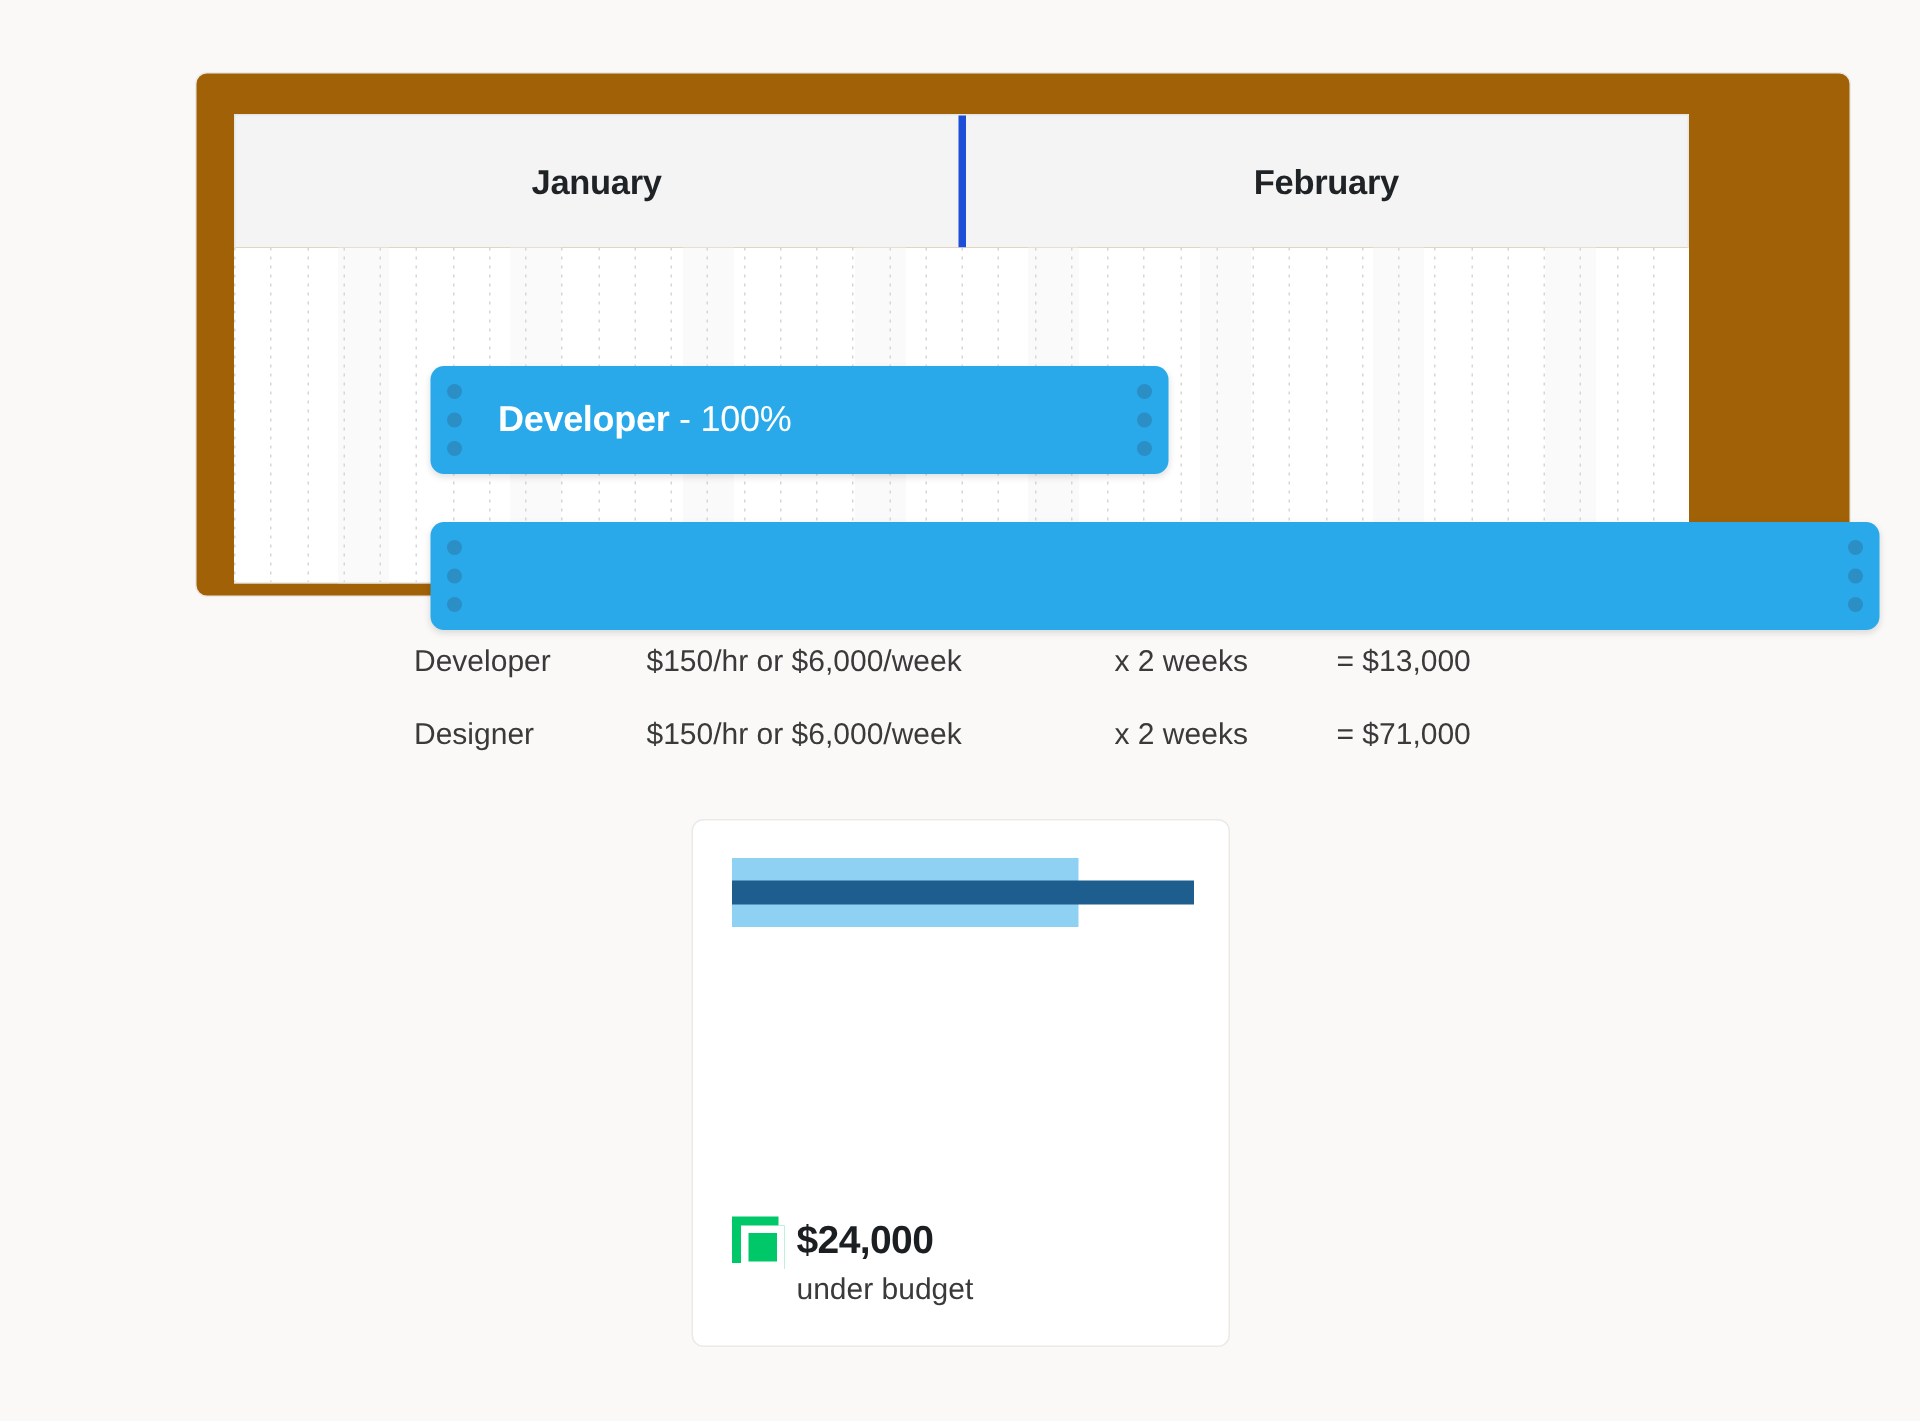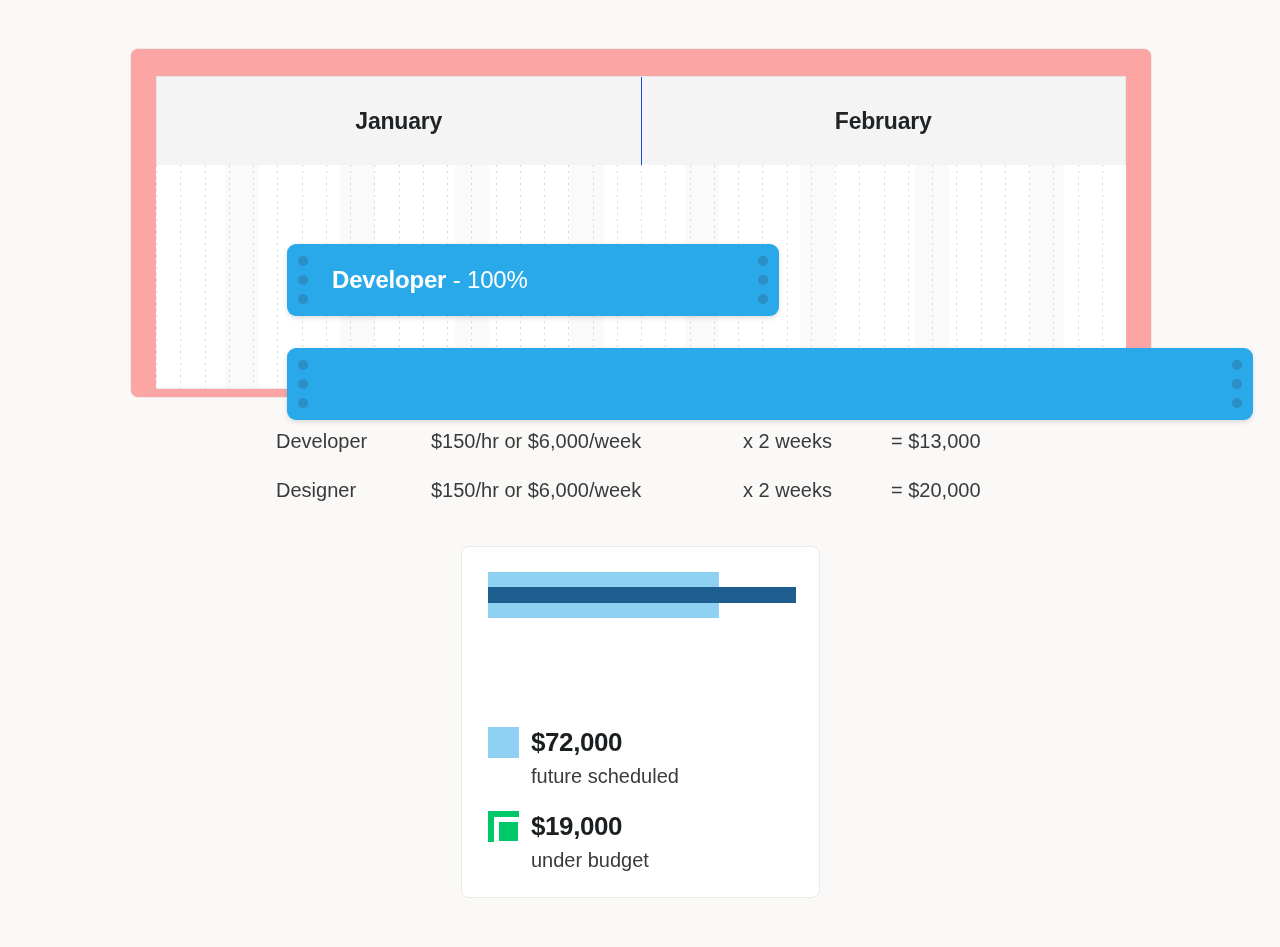--- a/index.html
+++ b/index.html
@@ -12,23 +12,23 @@
     -webkit-font-smoothing: antialiased;
     overflow: hidden;
     position: relative;
   }
 
   
   #gantt-card {
     position: absolute;
     left: 130px;
     top: 48px;
-    width: 1022px;
+    width: 1104px;
     height: 350px;
-    background: #fca5a5;
+    background: #a16207;
     border: 1px solid #eceae7;
     border-radius: 8px;
     text-decoration: underline;
   }
 
   #gantt-inner {
     position: absolute;
     left: 25px;
     top: 27px;
     right: 26px;
@@ -50,21 +50,21 @@
   .month-cell {
     flex: 1;
     display: flex;
     align-items: center;
     justify-content: center;
     font-size: 23px;
     font-weight: bold;
     color: #1f2326;
     letter-spacing: -0.2px;
   }
-  .month-cell + .month-cell { border-left: 1px solid #1d4ed8; }
+  .month-cell + .month-cell { border-left: 5px solid #1d4ed8; }
 
   
   #grid-body {
     position: absolute;
     left: 0;
     top: 89px;
     width: 970px;
     height: 224px;
     background: #ffffff;
     overflow: hidden;
@@ -329,41 +329,34 @@
   <div class="rate-row">
     <span class="rate-role">Developer</span>
     <span class="rate-rate">$150/hr or $6,000/week</span>
     <span class="rate-weeks">x 2 weeks</span>
     <span class="rate-total">= $13,000</span>
   </div>
   <div class="rate-row">
     <span class="rate-role">Designer</span>
     <span class="rate-rate">$150/hr or $6,000/week</span>
     <span class="rate-weeks">x 2 weeks</span>
-    <span class="rate-total">= $20,000</span>
+    <span class="rate-total">= $71,000</span>
   </div>
 </div>
 
 <div id="budget-card">
 
   <div id="budget-chart">
     <div id="bar-future" style="width: 75%; background: rgb(143, 209, 242);"></div>
     <div id="bar-budget" style="width: 100%; background: rgb(29, 94, 142);"></div>
   </div>
 
 
-  <div class="legend-item" id="legend-1">
-    <div class="legend-head">
-      <span class="swatch swatch-future"></span>
-      <span class="legend-amount">$72,000</span>
-    </div>
-    <div class="legend-caption">future scheduled</div>
-  </div>
 
   <div class="legend-item" id="legend-2">
     <div class="legend-head">
       <span class="swatch swatch-under"></span>
-      <span class="legend-amount">$19,000</span>
+      <span class="legend-amount">$24,000</span>
     </div>
     <div class="legend-caption">under budget</div>
   </div>
 
 </div>
 
 </body></html>

